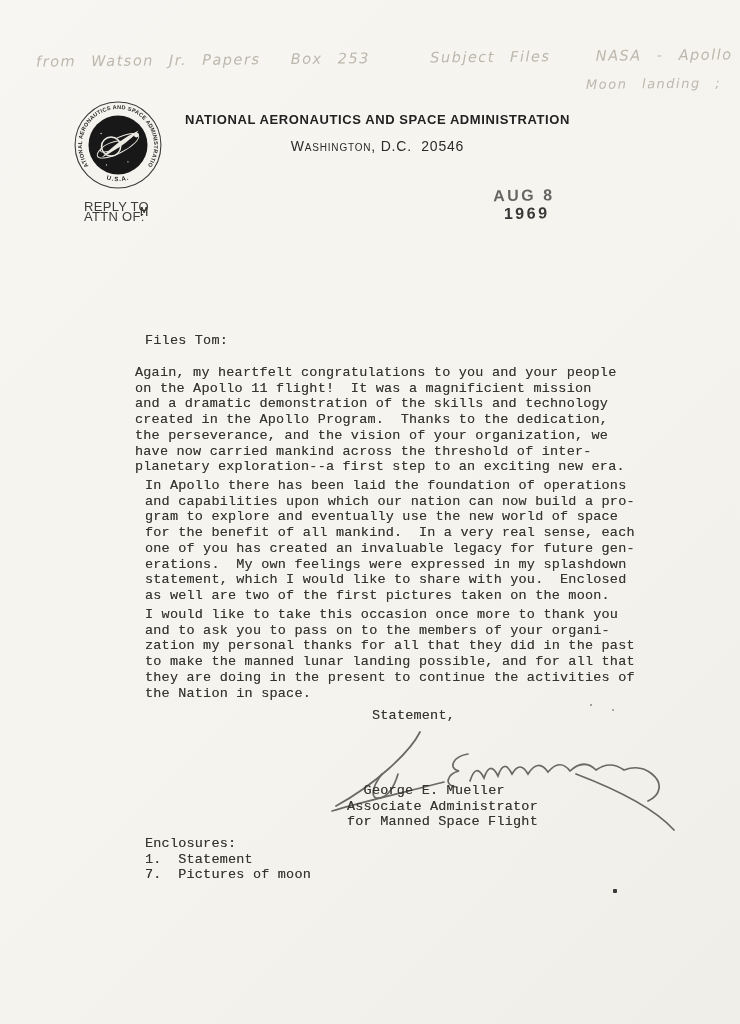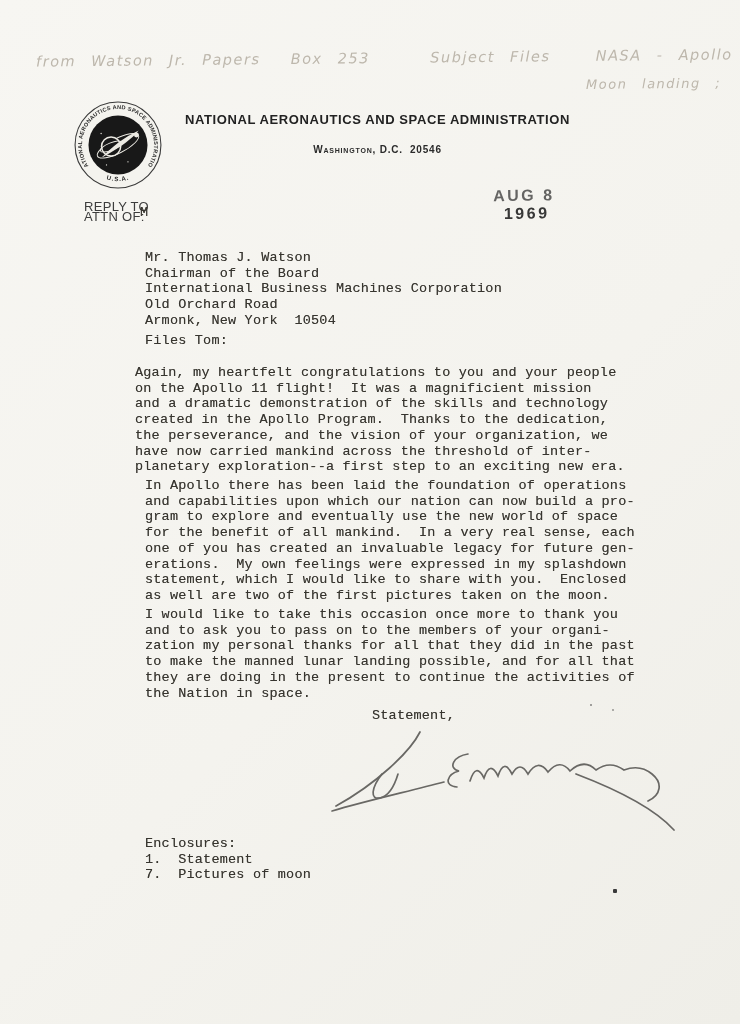--- a/index.html
+++ b/index.html
@@ -21,21 +21,21 @@
     color:#bdb7ac; letter-spacing:1.5px; word-spacing:9px;
     transform:rotate(-0.6deg); white-space:pre;
   }
   .pencil.l1 { left:36px; top:50px; font-size:14.5px; width:690px; }
   .pencil.l2 { left:586px; top:76px; font-size:13px; }
   .letterhead {
     position:absolute; left:170px; top:112px; width:415px; text-align:center;
     font-family:"Liberation Sans","DejaVu Sans",sans-serif; color:#222;
   }
   .agency { font-weight:bold; font-size:13px; letter-spacing:0.6px; white-space:pre; }
-  .city { margin-top:17px; font-weight:bold; font-size:10px; letter-spacing:0.8px;
+  .city { margin-top:11px; font-weight:normal; font-size:14px; letter-spacing:0.8px;
           font-variant:small-caps; color:#2b2b2b; white-space:pre; }
   .stamp {
     position:absolute; left:466px; top:169px;
     font-family:"Liberation Sans",sans-serif; font-weight:700; font-size:16px;
     letter-spacing:2.5px; color:#2e2e2e; transform:rotate(-0.8deg); white-space:pre;
   }
   .stamp .md { opacity:0.72; }
   .stamp .yr { margin-left:10px; opacity:0.95;text-align:center; }
   .replylabel {
     position:absolute; left:84px; top:202px;
@@ -98,25 +98,20 @@
 
   <div class="stamp">
     <span class="md">AUG 8</span>
     <span class="yr">1969</span>
   </div>
 
   <div class="replylabel">REPLY TO
 ATTN OF:</div>
   <div class="typed replycode">M</div>
 
-  <div class="typed recipient">Mr. Thomas J. Watson
-Chairman of the Board
-International Business Machines Corporation
-Old Orchard Road
-Armonk, New York  10504</div>
 
   <div class="typed salutation">Files Tom:</div>
 
   <div class="typed para1">Again, my heartfelt congratulations to you and your people
 on the Apollo 11 flight!  It was a magnificient mission
 and a dramatic demonstration of the skills and technology
 created in the Apollo Program.  Thanks to the dedication,
 the perseverance, and the vision of your organization, we
 have now carried mankind across the threshold of inter-
 planetary exploration--a first step to an exciting new era.</div>
@@ -141,20 +136,23 @@
     <g fill="none" stroke="#4b4a47" stroke-width="1.7" stroke-linecap="round" opacity="0.82">
       <path d="M 102 16 C 92 36, 58 68, 18 90"></path>
       <path d="M 64 58 C 53 72, 52 84, 62 82 C 71 80, 77 68, 80 58"></path>
       <path d="M 150 38 C 136 40, 129 52, 141 55 C 129 58, 125 70, 139 71"></path>
       <path d="M 152 65 Q 158 46 166 62 Q 172 44 180 60 Q 186 42 194 58 Q 202 44 210 58 Q 220 42 230 56 Q 242 42 252 55 Q 266 42 278 54 Q 292 44 306 54 Q 322 48 334 58 C 345 67, 343 79, 330 85"></path>
       <path d="M 258 58 C 300 74, 338 94, 356 114"></path>
       <path d="M 14 95 C 48 85, 88 76, 126 66"></path>
     </g>
   </svg>
 
+  <div class="typed signblock">  George E. Mueller
+Associate Administrator
+for Manned Space Flight</div>
 
   <div class="typed enclosures">Enclosures:
 1.  Statement
 7.  Pictures of moon</div>
 
   <div class="speck a"></div>
   <div class="speck b"></div>
   <div class="speck c"></div>
 
 </div>

